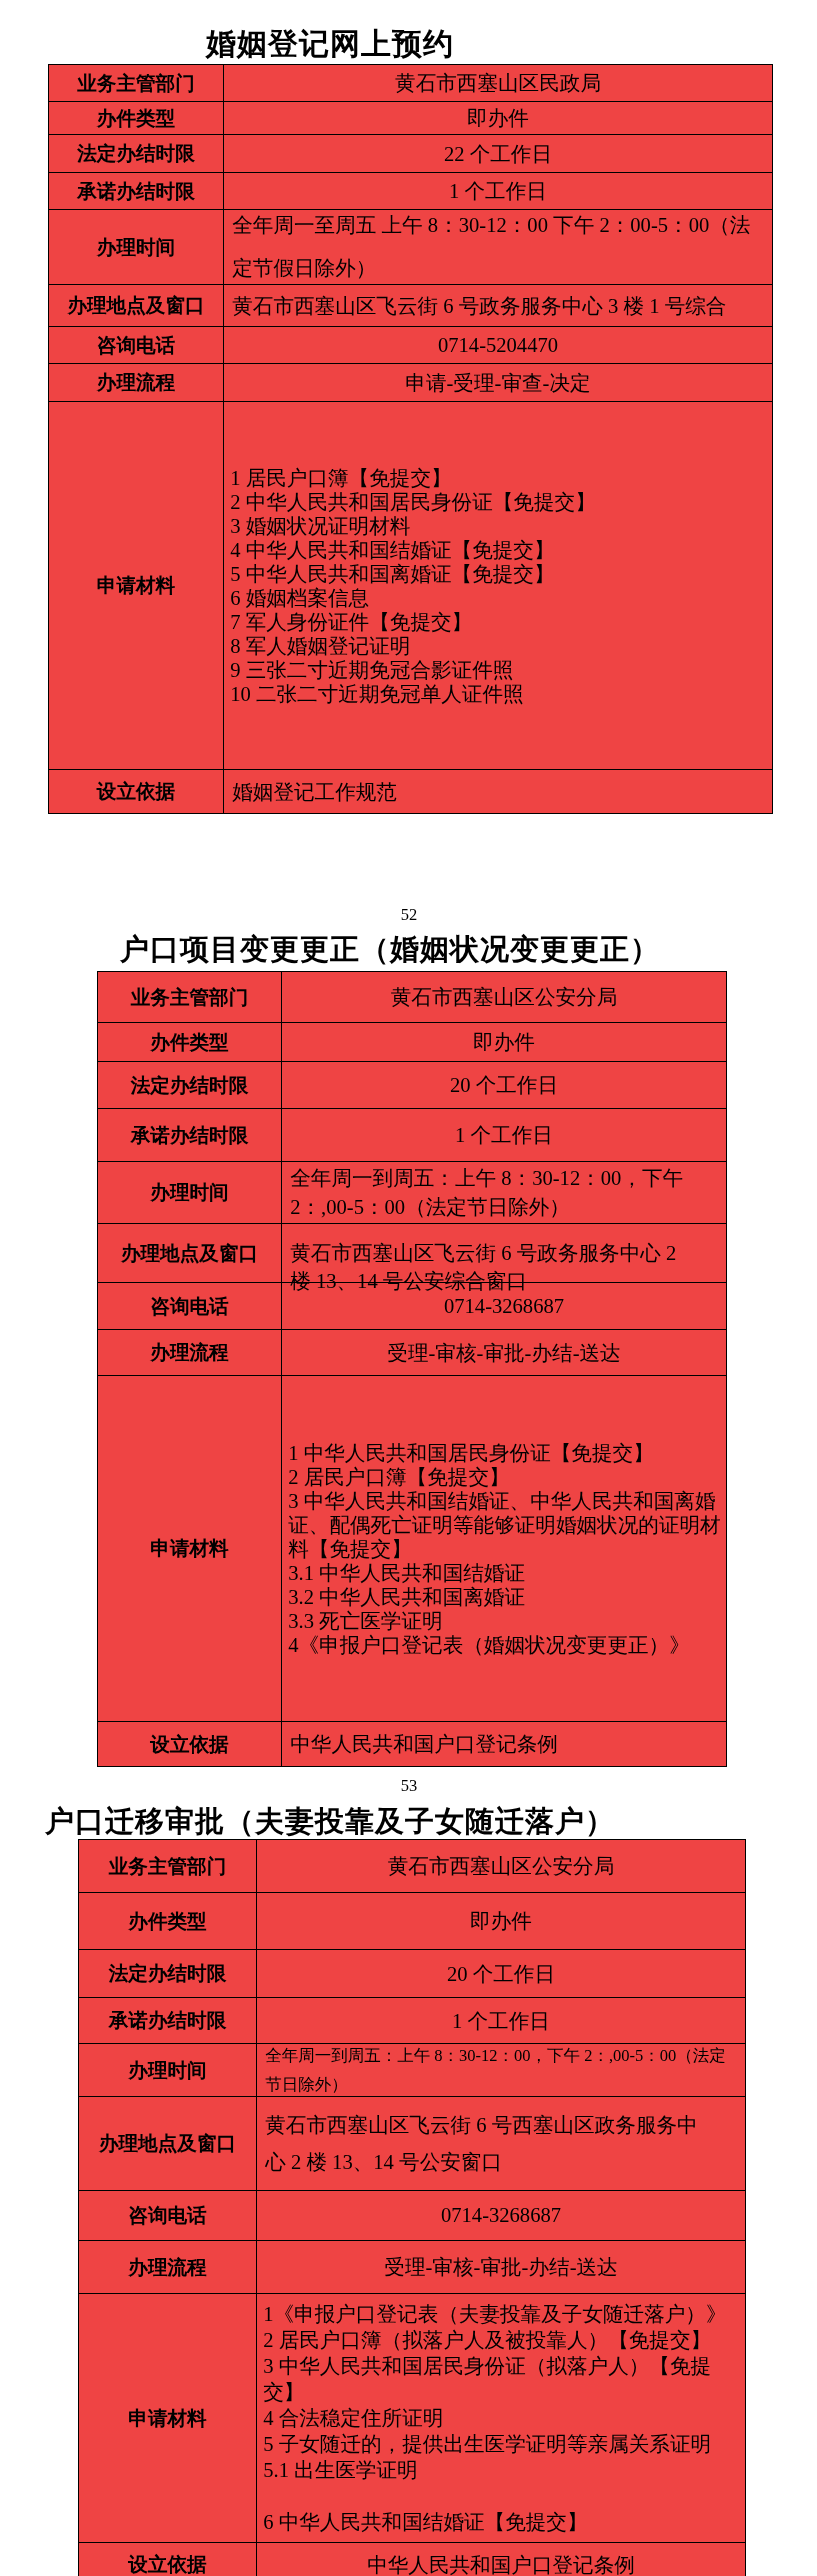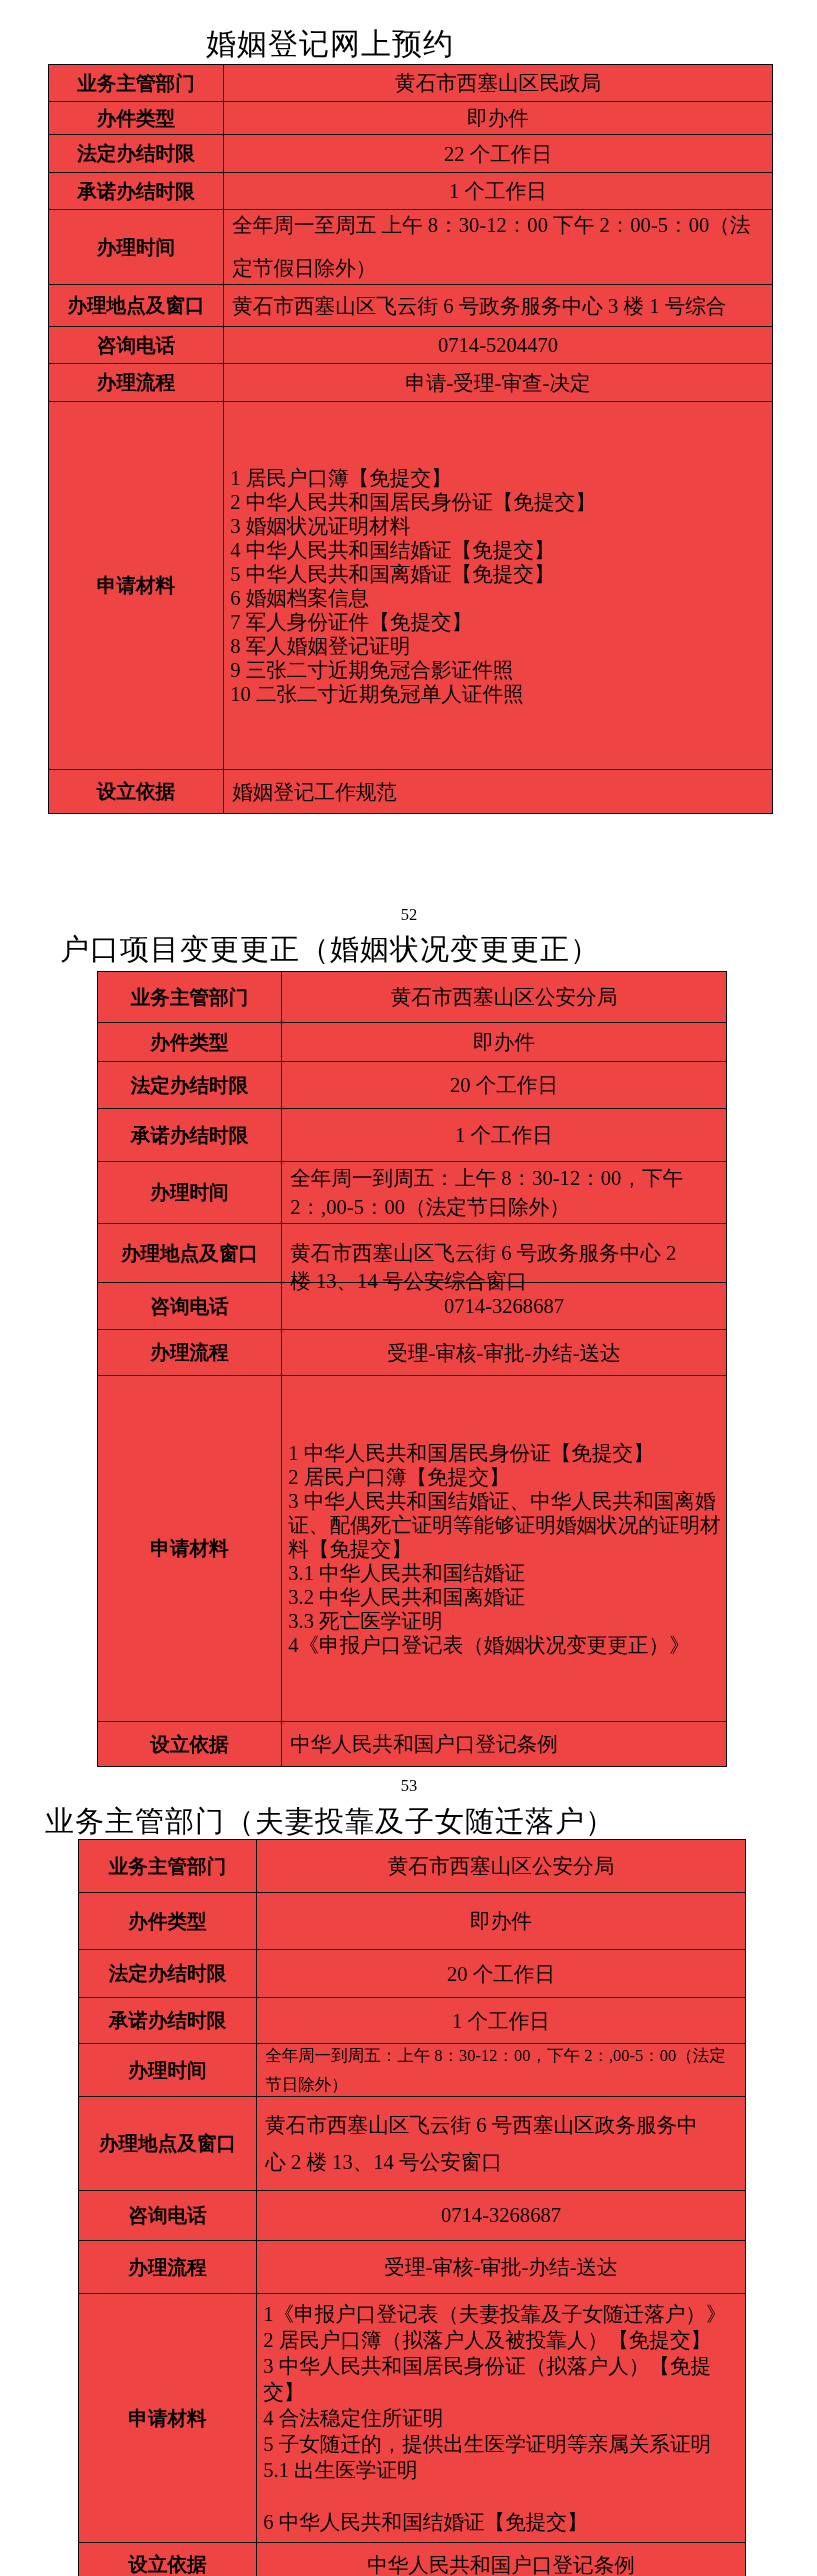--- a/index.html
+++ b/index.html
@@ -3,25 +3,25 @@
 <meta charset="utf-8">
 <style>
   html,body{margin:0;padding:0;}
   body{
     width:818px;height:2688px;position:relative;
     background:#ffffff;color:#000000;
     font-family:"Liberation Serif", serif;
   }
   .doc-title{
     position:absolute;left:0;width:660px;text-align:center;
-    font-weight:400;font-family:"Liberation Serif", serif;
+    font-weight:700;font-family:"Liberation Serif", serif;
     letter-spacing:1px;
   }
   .title-1{top:24px;font-size:30px;}
-  .title-2{top:930px;font-size:29px;}
+  .title-2{top:930px;font-size:29px;text-align:right;}
   .title-3{top:1802px;font-size:29px;}
   .page-num{
     position:absolute;left:0;width:818px;text-align:center;
     font-size:16.5px;
   }
   .pn-52{top:905px;}
   .pn-53{top:1776px;}
   .stable{
     position:absolute;border:1.5px solid #000;box-sizing:border-box;
     background:#ef4444;
@@ -167,21 +167,21 @@
 4《申报户口登记表（婚姻状况变更更正）》</div>
   </div>
   <div class="row" style="height:45px">
     <div class="lbl">设立依据</div>
     <div class="val left">中华人民共和国户口登记条例</div>
   </div>
 </div>
 
 <div class="page-num pn-53">53</div>
 
-<div class="doc-title title-3">业务主管部门（夫妻投靠及子女随迁落户）</div>
+<div class="doc-title title-3">户口迁移审批（夫妻投靠及子女随迁落户）</div>
 
 <div class="stable t3">
   <div class="row" style="height:52px">
     <div class="lbl">业务主管部门</div>
     <div class="val">黄石市西塞山区公安分局</div>
   </div>
   <div class="row" style="height:57px">
     <div class="lbl">办件类型</div>
     <div class="val">即办件</div>
   </div>

